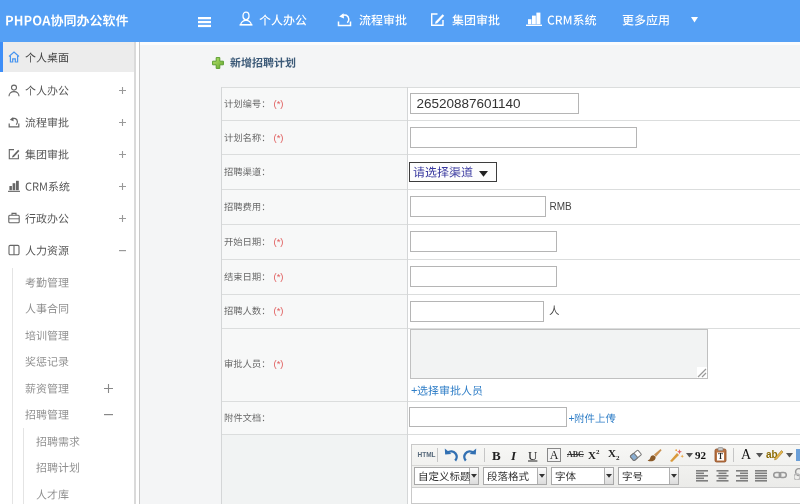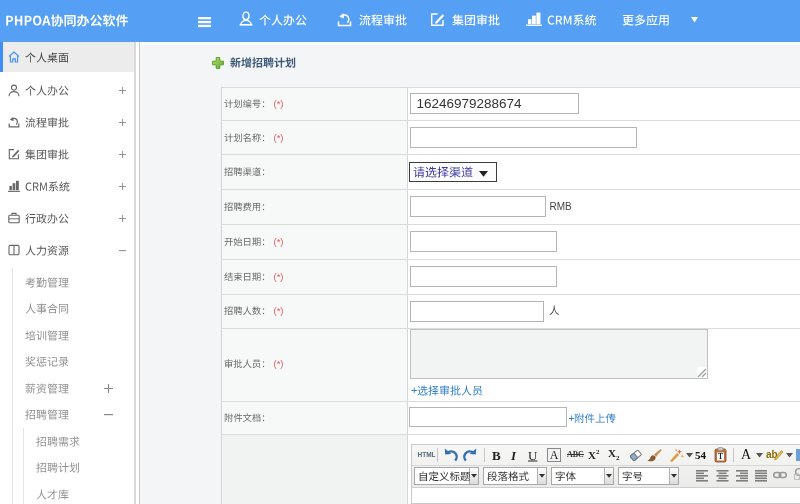--- a/index.html
+++ b/index.html
@@ -282,21 +282,21 @@
         <path d="M4 0.5C4.1 0.8 4.3 1.1 4.4 1.4L0.8 1.4L0.8 2.9L1.5 2.9L1.5 2L7.8 2L7.8 2.9L8.5 2.9L8.5 1.4L5.1 1.4L5.2 1.3C5.1 1.1 4.9 0.6 4.7 0.3ZM2 5.5L4.3 5.5L4.3 6.5L2 6.5ZM2 4.9L2 3.9L4.3 3.9L4.3 4.9ZM7.3 5.5L7.3 6.5L5 6.5L5 5.5ZM7.3 4.9L5 4.9L5 3.9L7.3 3.9ZM4.3 2.3L4.3 3.2L1.3 3.2L1.3 7.7L2 7.7L2 7.2L4.3 7.2L4.3 8.9L5 8.9L5 7.2L7.3 7.2L7.3 7.6L8 7.6L8 3.2L5 3.2L5 2.3ZM11 0.4L11 2.3L9.7 2.3L9.7 2.9L11 2.9L11 4.9C10.5 5.1 10 5.2 9.6 5.3L9.8 6L11 5.6L11 8C11 8.2 11 8.2 10.8 8.2C10.7 8.2 10.3 8.2 9.9 8.2C10 8.4 10.1 8.7 10.1 8.9C10.7 8.9 11.1 8.8 11.4 8.7C11.6 8.6 11.7 8.4 11.7 8L11.7 5.4L12.8 5.1L12.8 4.4L11.7 4.7L11.7 2.9L12.7 2.9L12.7 2.3L11.7 2.3L11.7 0.4ZM13.2 8.8C13.3 8.6 13.6 8.5 15.2 7.7C15.2 7.6 15.1 7.3 15.1 7.1L13.8 7.6L13.8 4L15.2 4L15.2 3.4L13.8 3.4L13.8 0.5L13.2 0.5L13.2 7.5C13.2 7.9 13 8.1 12.8 8.2C12.9 8.3 13.1 8.6 13.2 8.8ZM17.5 2.5C17.2 2.9 16.7 3.3 16.2 3.7L16.2 0.5L15.5 0.5L15.5 7.6C15.5 8.5 15.7 8.7 16.4 8.7C16.5 8.7 17.2 8.7 17.4 8.7C18 8.7 18.2 8.2 18.2 7C18 7 17.8 6.8 17.6 6.7C17.6 7.8 17.5 8 17.3 8C17.2 8 16.6 8 16.5 8C16.3 8 16.2 8 16.2 7.6L16.2 4.5C16.8 4.1 17.5 3.5 18.1 3ZM22.9 0.4C22.8 1.8 22.9 6.4 19 8.3C19.2 8.5 19.4 8.7 19.6 8.9C21.8 7.7 22.8 5.6 23.3 3.7C23.7 5.5 24.7 7.8 27.1 8.9C27.2 8.7 27.4 8.4 27.6 8.3C24.3 6.8 23.7 2.9 23.6 1.8C23.6 1.2 23.6 0.7 23.6 0.4ZM30.4 1.4L34.7 1.4L34.7 2.5L30.4 2.5ZM29.7 0.8L29.7 3.1L35.5 3.1L35.5 0.8ZM32.1 5.1L32.1 6C32.1 6.7 31.9 7.7 28.5 8.4C28.7 8.5 28.9 8.8 29 9C32.4 8.2 32.9 7 32.9 6L32.9 5.1ZM32.8 7.6C34 8 35.5 8.6 36.3 9L36.6 8.4C35.8 8 34.3 7.4 33.2 7.1ZM29.3 3.9L29.3 7.3L30.1 7.3L30.1 4.5L35.1 4.5L35.1 7.3L35.9 7.3L35.9 3.9ZM39.5 3.7C39.9 3.7 40.2 3.4 40.2 3C40.2 2.5 39.9 2.3 39.5 2.3C39.2 2.3 38.8 2.5 38.8 3C38.8 3.4 39.2 3.7 39.5 3.7ZM39.5 8.2C39.9 8.2 40.2 7.9 40.2 7.5C40.2 7.1 39.9 6.8 39.5 6.8C39.2 6.8 38.8 7.1 38.8 7.5C38.8 7.9 39.2 8.2 39.5 8.2Z" fill="#666666"></path>
       </svg>
     </div>
 <div style="position:absolute;left:273.5px;top:364.0px;transform:translateY(-50%);font-family:'Liberation Sans',sans-serif;font-size:9.5px;font-weight:normal;color:#e05c5c;line-height:1;white-space:nowrap;">(*)</div>
 <div style="position:absolute;left:223.5px;top:412.7px;height:10px">
       <svg width="47" height="10" viewBox="0 0 47 10" style="overflow:visible">
         <path d="M5.3 4.3C5.7 5 6.1 5.9 6.3 6.5L6.9 6.2C6.7 5.6 6.2 4.8 5.9 4.1ZM7.5 0.5L7.5 2.5L5.1 2.5L5.1 3.2L7.5 3.2L7.5 8C7.5 8.2 7.4 8.2 7.3 8.2C7.1 8.2 6.7 8.2 6.2 8.2C6.3 8.4 6.4 8.7 6.4 8.9C7.1 8.9 7.5 8.9 7.8 8.8C8 8.7 8.1 8.4 8.1 8L8.1 3.2L9 3.2L9 2.5L8.1 2.5L8.1 0.5ZM4.8 0.4C4.4 1.7 3.7 3.1 2.9 3.9C3.1 4.1 3.3 4.4 3.4 4.5C3.6 4.2 3.9 3.9 4.1 3.6L4.1 8.9L4.7 8.9L4.7 2.4C5 1.8 5.2 1.2 5.4 0.5ZM0.8 0.8L0.8 8.9L1.4 8.9L1.4 1.4L2.5 1.4C2.4 2.1 2.1 2.9 1.9 3.6C2.5 4.4 2.6 5 2.6 5.5C2.6 5.8 2.6 6.1 2.4 6.2C2.4 6.3 2.3 6.3 2.2 6.3C2 6.3 1.9 6.3 1.7 6.3C1.8 6.5 1.8 6.7 1.8 6.9C2 6.9 2.3 6.9 2.4 6.9C2.6 6.9 2.8 6.8 2.9 6.7C3.1 6.5 3.2 6.1 3.2 5.6C3.2 5 3.1 4.3 2.5 3.5C2.8 2.8 3.1 1.8 3.3 1L2.9 0.7L2.8 0.8ZM12.2 5L12.2 5.7L14.9 5.7L14.9 8.9L15.6 8.9L15.6 5.7L18.2 5.7L18.2 5L15.6 5L15.6 3L17.8 3L17.8 2.3L15.6 2.3L15.6 0.5L14.9 0.5L14.9 2.3L13.7 2.3C13.8 1.9 13.9 1.4 14 1L13.3 0.8C13.1 2.1 12.7 3.3 12.2 4C12.3 4.1 12.6 4.3 12.8 4.4C13 4 13.3 3.5 13.4 3L14.9 3L14.9 5ZM11.8 0.4C11.3 1.8 10.5 3.2 9.6 4.1C9.7 4.3 9.9 4.6 10 4.8C10.3 4.5 10.6 4.1 10.9 3.7L10.9 8.9L11.5 8.9L11.5 2.6C11.9 2 12.2 1.3 12.5 0.6ZM22.5 0.5C22.8 1 23.1 1.6 23.2 2L24 1.7C23.9 1.4 23.5 0.8 23.3 0.3ZM19.1 2L19.1 2.7L20.5 2.7C21.1 4.1 21.8 5.3 22.8 6.3C21.7 7.2 20.5 7.8 18.9 8.2C19.1 8.4 19.3 8.7 19.4 8.9C20.9 8.4 22.2 7.7 23.3 6.8C24.3 7.8 25.6 8.4 27.1 8.9C27.2 8.7 27.4 8.4 27.6 8.2C26.1 7.8 24.8 7.2 23.8 6.3C24.7 5.4 25.5 4.2 26 2.7L27.5 2.7L27.5 2ZM23.3 5.8C22.4 4.9 21.7 3.9 21.2 2.7L25.2 2.7C24.7 4 24.1 5 23.3 5.8ZM35.8 1C35.6 1.7 35.2 2.6 34.9 3.2L35.5 3.4C35.8 2.8 36.2 1.9 36.5 1.2ZM31.6 1.2C31.9 1.9 32.3 2.8 32.4 3.3L33 3.1C32.9 2.5 32.5 1.7 32.2 1ZM29.7 0.4L29.7 2.4L28.3 2.4L28.3 3L29.6 3C29.3 4.3 28.7 5.8 28.1 6.6C28.3 6.7 28.4 7 28.5 7.2C29 6.6 29.4 5.5 29.7 4.5L29.7 8.9L30.4 8.9L30.4 4.2C30.6 4.7 31 5.3 31.1 5.6L31.6 5C31.4 4.8 30.6 3.7 30.4 3.4L30.4 3L31.5 3L31.5 2.4L30.4 2.4L30.4 0.4ZM31.3 7.6L31.3 8.3L35.7 8.3L35.7 8.8L36.4 8.8L36.4 3.8L34.4 3.8L34.4 0.4L33.7 0.4L33.7 3.8L31.5 3.8L31.5 4.5L35.7 4.5L35.7 5.7L31.7 5.7L31.7 6.3L35.7 6.3L35.7 7.6ZM39.5 3.7C39.9 3.7 40.2 3.4 40.2 3C40.2 2.5 39.9 2.3 39.5 2.3C39.2 2.3 38.8 2.5 38.8 3C38.8 3.4 39.2 3.7 39.5 3.7ZM39.5 8.2C39.9 8.2 40.2 7.9 40.2 7.5C40.2 7.1 39.9 6.8 39.5 6.8C39.2 6.8 38.8 7.1 38.8 7.5C38.8 7.9 39.2 8.2 39.5 8.2Z" fill="#666666"></path>
       </svg>
     </div>
 <div class="abs" style="left:410px;top:93.0px;width:169px;height:21px;background:#fff;border:1px solid #b5b5b5"></div>
-<div style="position:absolute;left:416.5px;top:104.0px;transform:translateY(-50%);font-family:'Liberation Sans',sans-serif;font-size:13.5px;font-weight:normal;color:#333333;line-height:1;white-space:nowrap;">16246979288674</div>
+<div style="position:absolute;left:416.5px;top:104.0px;transform:translateY(-50%);font-family:'Liberation Sans',sans-serif;font-size:13.5px;font-weight:normal;color:#333333;line-height:1;white-space:nowrap;">26520887601140</div>
 <div class="abs" style="left:410px;top:126.5px;width:227px;height:21px;background:#fff;border:1px solid #b5b5b5"></div>
 <div class="abs" style="left:409px;top:162px;width:88px;height:20px;background:#fdfdfd;border:1.5px solid #3d3d3d"></div>
 <div style="position:absolute;left:413px;top:166.4px;height:13px">
       <svg width="60" height="13" viewBox="0 0 60 13" style="overflow:visible">
         <path d="M1.3 1.3C1.9 1.9 2.7 2.7 3.1 3.2L3.7 2.5C3.3 2 2.5 1.3 1.9 0.7ZM0.5 4.2L0.5 5.1L2.3 5.1L2.3 9.5C2.3 10 1.9 10.4 1.7 10.5C1.9 10.7 2.1 11.1 2.2 11.3C2.4 11.1 2.7 10.8 4.7 9.2C4.6 9.1 4.5 8.7 4.4 8.5L3.2 9.4L3.2 4.2ZM5.9 8L9.7 8L9.7 9L5.9 9ZM5.9 7.4L5.9 6.5L9.7 6.5L9.7 7.4ZM7.4 0.5L7.4 1.4L4.6 1.4L4.6 2.1L7.4 2.1L7.4 2.9L4.9 2.9L4.9 3.5L7.4 3.5L7.4 4.4L4.2 4.4L4.2 5.1L11.5 5.1L11.5 4.4L8.3 4.4L8.3 3.5L10.8 3.5L10.8 2.9L8.3 2.9L8.3 2.1L11.1 2.1L11.1 1.4L8.3 1.4L8.3 0.5ZM5.1 5.8L5.1 11.5L5.9 11.5L5.9 9.7L9.7 9.7L9.7 10.5C9.7 10.6 9.6 10.7 9.5 10.7C9.3 10.7 8.7 10.7 8.1 10.7C8.2 10.9 8.4 11.2 8.4 11.5C9.2 11.5 9.8 11.5 10.1 11.3C10.5 11.2 10.6 11 10.6 10.5L10.6 5.8ZM12.7 1.4C13.4 2 14.2 2.8 14.6 3.4L15.3 2.8C15 2.3 14.1 1.4 13.4 0.9ZM17.4 0.8C17.1 1.9 16.6 3 15.9 3.7C16.1 3.8 16.5 4 16.7 4.2C17 3.8 17.2 3.4 17.5 2.9L19.2 2.9L19.2 4.7L15.8 4.7L15.8 5.5L18 5.5C17.8 7.1 17.3 8.2 15.5 8.8C15.7 9 16 9.3 16.1 9.6C18.1 8.8 18.7 7.4 18.9 5.5L20.1 5.5L20.1 8.3C20.1 9.2 20.4 9.4 21.3 9.4C21.4 9.4 22.2 9.4 22.4 9.4C23.2 9.4 23.4 9.1 23.5 7.5C23.3 7.5 22.9 7.3 22.7 7.2C22.7 8.4 22.6 8.6 22.3 8.6C22.2 8.6 21.5 8.6 21.4 8.6C21.1 8.6 21 8.6 21 8.3L21 5.5L23.4 5.5L23.4 4.7L20.1 4.7L20.1 2.9L22.9 2.9L22.9 2.1L20.1 2.1L20.1 0.5L19.2 0.5L19.2 2.1L17.8 2.1C18 1.8 18.1 1.4 18.2 1ZM15 5.1L12.7 5.1L12.7 5.9L14.1 5.9L14.1 9.6C13.6 9.8 13.1 10.2 12.5 10.7L13.1 11.5C13.8 10.8 14.5 10.2 14.9 10.2C15.2 10.2 15.6 10.5 16 10.8C16.8 11.3 17.8 11.4 19.2 11.4C20.4 11.4 22.4 11.3 23.3 11.3C23.4 11 23.5 10.5 23.6 10.3C22.4 10.4 20.6 10.5 19.2 10.5C17.9 10.5 16.9 10.5 16.2 10C15.6 9.7 15.3 9.4 15 9.4ZM26.1 0.5L26.1 2.9L24.6 2.9L24.6 3.7L26.1 3.7L26.1 6.3C25.5 6.5 24.9 6.6 24.4 6.8L24.7 7.7L26.1 7.2L26.1 10.4C26.1 10.6 26.1 10.6 25.9 10.6C25.8 10.6 25.3 10.6 24.8 10.6C24.9 10.9 25 11.2 25.1 11.5C25.8 11.5 26.3 11.5 26.6 11.3C26.9 11.2 27 10.9 27 10.4L27 6.9L28.4 6.4L28.3 5.6L27 6L27 3.7L28.4 3.7L28.4 2.9L27 2.9L27 0.5ZM33.6 1.9C33.2 2.6 32.6 3.1 31.9 3.6C31.3 3.1 30.8 2.6 30.4 1.9ZM28.8 1.1L28.8 1.9L29.5 1.9C30 2.7 30.6 3.4 31.2 4C30.3 4.6 29.3 5 28.2 5.3C28.4 5.4 28.6 5.8 28.7 6C29.8 5.7 30.9 5.2 31.9 4.6C32.9 5.2 33.9 5.7 35.1 6C35.3 5.8 35.5 5.4 35.7 5.3C34.6 5 33.5 4.6 32.6 4.1C33.6 3.3 34.4 2.4 34.9 1.4L34.4 1.1L34.2 1.1ZM31.4 5.6L31.4 6.7L29 6.7L29 7.5L31.4 7.5L31.4 8.7L28.4 8.7L28.4 9.5L31.4 9.5L31.4 11.5L32.3 11.5L32.3 9.5L35.5 9.5L35.5 8.7L32.3 8.7L32.3 7.5L34.6 7.5L34.6 6.7L32.3 6.7L32.3 5.6ZM36.5 2.8C37.2 3 38.1 3.4 38.6 3.7L39 3.1C38.6 2.7 37.6 2.4 36.9 2.2ZM37.4 1.1C38.1 1.3 39 1.7 39.4 2L39.8 1.4C39.4 1.1 38.5 0.7 37.8 0.5ZM36.8 6.3L37.5 7C38.2 6.2 39.1 5.2 39.9 4.3L39.4 3.7C38.5 4.6 37.5 5.7 36.8 6.3ZM47 0.9L40.5 0.9L40.5 6.4L41.5 6.4L41.5 7.4L36.7 7.4L36.7 8.2L40.7 8.2C39.6 9.2 38 10.1 36.4 10.6C36.6 10.8 36.9 11.1 37 11.4C38.6 10.8 40.4 9.7 41.5 8.4L41.5 11.5L42.4 11.5L42.4 8.5C43.6 9.7 45.3 10.8 47 11.3C47.1 11 47.4 10.7 47.6 10.5C46 10.1 44.3 9.2 43.2 8.2L47.3 8.2L47.3 7.4L42.4 7.4L42.4 6.4L47.3 6.4L47.3 5.7L41.4 5.7L41.4 4.8L46.5 4.8L46.5 2.4L41.4 2.4L41.4 1.6L47 1.6ZM41.4 3.1L45.6 3.1L45.6 4.1L41.4 4.1ZM48.8 1.4C49.4 2 50.2 2.9 50.5 3.4L51.2 2.9C50.9 2.4 50.1 1.5 49.5 0.9ZM53.5 6.1L57.5 6.1L57.5 7.2L53.5 7.2ZM53.5 7.8L57.5 7.8L57.5 8.8L53.5 8.8ZM53.5 4.5L57.5 4.5L57.5 5.5L53.5 5.5ZM52.6 3.8L52.6 9.5L58.4 9.5L58.4 3.8L55.5 3.8C55.6 3.5 55.8 3.2 55.9 2.8L59.4 2.8L59.4 2.1L57.1 2.1C57.4 1.7 57.7 1.2 58 0.7L57.1 0.5C56.9 0.9 56.5 1.6 56.2 2.1L54 2.1L54.6 1.8C54.4 1.4 54.1 0.8 53.7 0.4L53 0.8C53.3 1.2 53.6 1.7 53.8 2.1L51.7 2.1L51.7 2.8L54.9 2.8C54.8 3.1 54.7 3.5 54.6 3.8ZM51.1 4.8L48.6 4.8L48.6 5.6L50.3 5.6L50.3 9.3C49.7 9.5 49.1 10 48.5 10.6L49.1 11.4C49.7 10.6 50.3 10 50.7 10C51 10 51.4 10.4 51.9 10.6C52.7 11.1 53.7 11.2 55.2 11.2C56.3 11.2 58.4 11.2 59.3 11.1C59.3 10.9 59.4 10.5 59.5 10.2C58.4 10.4 56.6 10.4 55.2 10.4C53.9 10.4 52.8 10.4 52.1 9.9C51.7 9.7 51.4 9.5 51.1 9.4Z" fill="#3a3aa0"></path>
       </svg>
     </div>
 <svg class="abs" style="left:479px;top:170.5px" width="9" height="6" viewBox="0 0 9 6">
       <path d="M0 0 L9 0 L4.5 5.8 Z" fill="#222"></path>
     </svg>
@@ -361,21 +361,21 @@
     </svg>
 <svg class="abs" style="left:669px;top:448px" width="15" height="14" viewBox="0 0 15 14">
 <path d="M1 13 L8 5 L10 7 L3 14 Z" fill="#d99a3d"></path>
 <path d="M10.5 1.2 L11.2 3 L13 3.7 L11.2 4.4 L10.5 6.2 L9.8 4.4 L8 3.7 L9.8 3 Z" fill="#e06666"></path>
 <path d="M13.2 6.5 L13.7 7.7 L14.9 8.2 L13.7 8.7 L13.2 9.9 L12.7 8.7 L11.5 8.2 L12.7 7.7 Z" fill="#e8a33d"></path>
 <circle cx="7.2" cy="2.2" r="0.9" fill="#e8a33d"></circle>
     </svg>
 <svg class="abs" style="left:686px;top:453px" width="7" height="5" viewBox="0 0 7 5">
       <path d="M0 0 L7 0 L3.5 4.5 Z" fill="#555"></path>
     </svg>
-<div style="position:absolute;left:695px;top:455.0px;transform:translateY(-50%);font-family:'Liberation Serif',sans-serif;font-size:11px;font-weight:bold;color:#111111;line-height:1;white-space:nowrap;">54</div>
+<div style="position:absolute;left:695px;top:455.0px;transform:translateY(-50%);font-family:'Liberation Serif',sans-serif;font-size:11px;font-weight:bold;color:#111111;line-height:1;white-space:nowrap;">92</div>
 <svg class="abs" style="left:714px;top:447px" width="13" height="16" viewBox="0 0 13 16">
 <rect x="1" y="2" width="11" height="13" rx="1.5" fill="#b97444" stroke="#8a4a20" stroke-width="0.8"></rect>
 <rect x="4" y="0.6" width="5" height="3" rx="1" fill="#ccc" stroke="#888" stroke-width="0.7"></rect>
 <rect x="3" y="5.5" width="7" height="8" fill="#fff"></rect>
 <text x="6.5" y="12.3" font-family="Liberation Serif" font-size="7.5" font-weight="bold" fill="#222" text-anchor="middle">T</text>
     </svg>
 <div class="abs" style="left:733px;top:448px;width:1px;height:14px;background:#c6c6c6"></div>
 <div style="position:absolute;left:741px;top:455.0px;transform:translateY(-50%);font-family:'Liberation Serif',sans-serif;font-size:14px;font-weight:normal;color:#111111;line-height:1;white-space:nowrap;">A</div>
 <svg class="abs" style="left:756px;top:453px" width="7" height="5" viewBox="0 0 7 5">
       <path d="M0 0 L7 0 L3.5 4.5 Z" fill="#555"></path>

